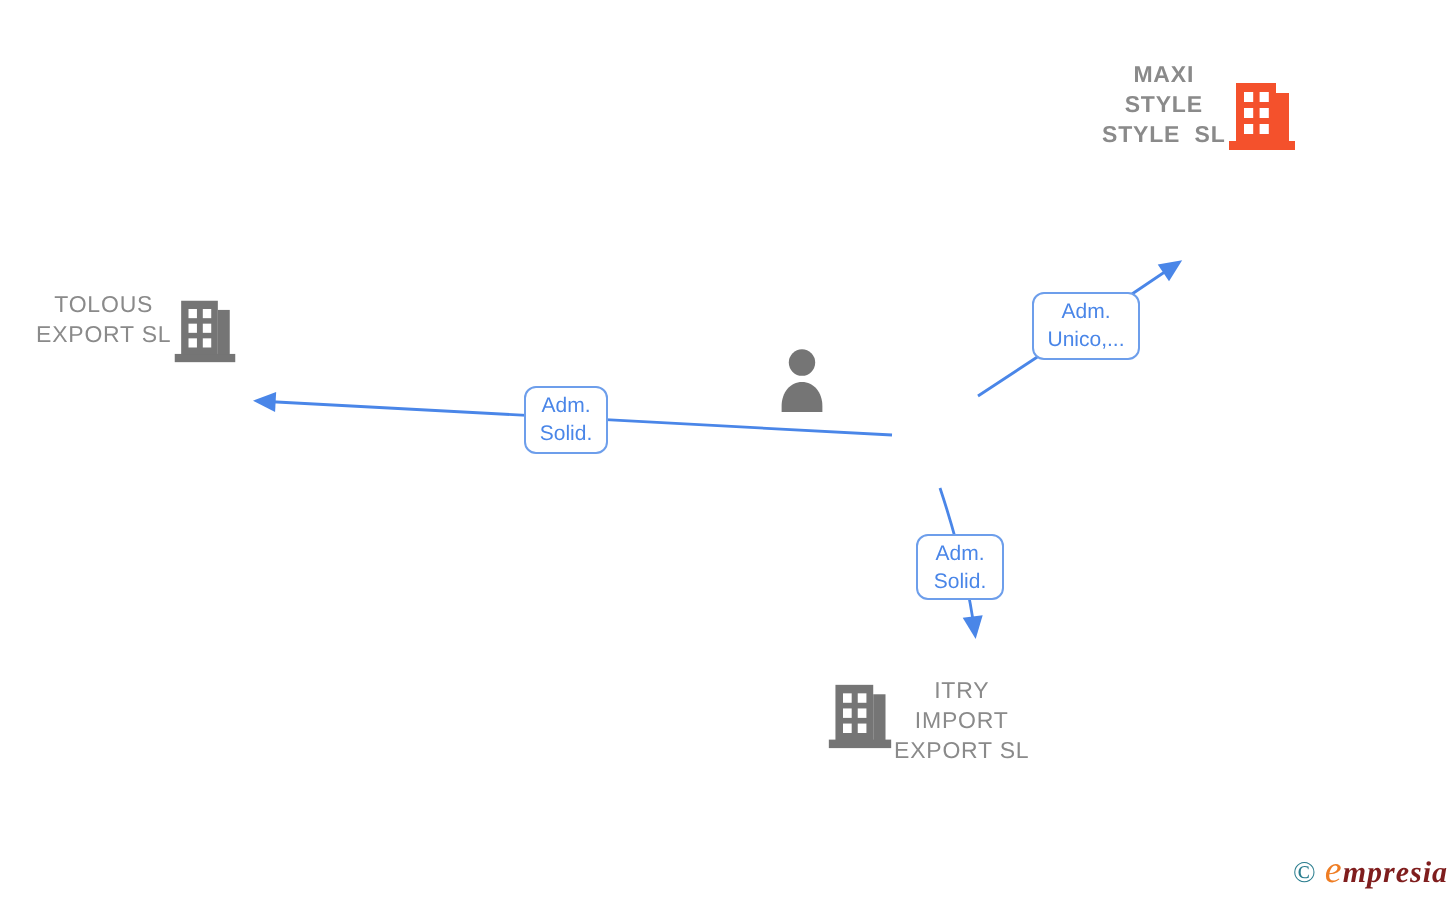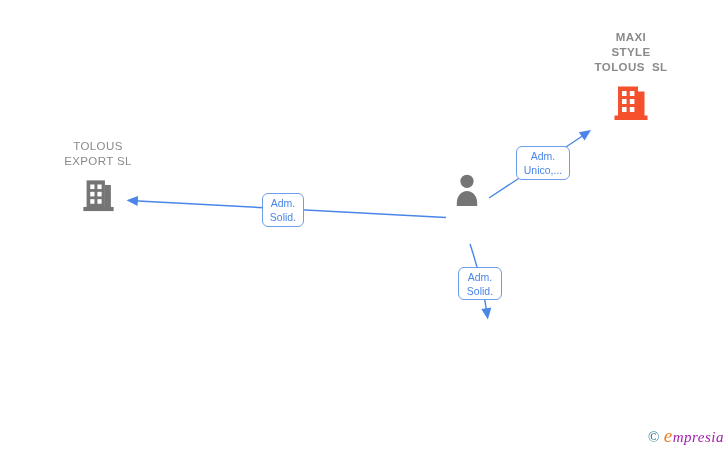--- a/index.html
+++ b/index.html
@@ -1,21 +1,21 @@
 <!DOCTYPE html>
 <html><head>
 <meta charset="utf-8">
 <style>
   html,body { margin:0; padding:0; background:#fff; }
   .canvas {
     position:relative; width:728px; height:450px; background:#ffffff;
     font-family:"Liberation Sans","DejaVu Sans",sans-serif; overflow:hidden;
   }
   .edges-svg { position:absolute; left:0; top:0; }
-  .node { position:absolute; width:160px; display:flex; flex-direction:column; align-items:center; cursor:pointer; }
+  .node { position:absolute; width:160px; display:flex; align-items:center; cursor:pointer; }
   .node-label { text-align:center; color:#8a8a8a; }
   .label-line { white-space:pre; }
   .company-label .label-line { font-size:11.5px; line-height:15px; letter-spacing:0.4px; }
   .bold .label-line { font-weight:bold; }
   .person-label .label-line { font-size:12.5px; line-height:15px; }
   .icon { display:block; margin-top:10px; line-height:0; }
   .icon-first { margin-top:0; }
   .label-after { margin-top:8px; }
   .edge-label {
     position:absolute; box-sizing:border-box; background:#ffffff;
@@ -43,21 +43,21 @@
     </defs>
     <path d="M446,217.5 L129,200.5" stroke="#4a86e8" stroke-width="1.4" fill="none" marker-end="url(#arw)"></path>
     <path d="M489,198 L543,162.5 L589,131.5" stroke="#4a86e8" stroke-width="1.4" fill="none" marker-end="url(#arw)"></path>
     <path d="M470,244 Q483,283 487.5,317" stroke="#4a86e8" stroke-width="1.4" fill="none" marker-end="url(#arw)"></path>
   </svg>
 
   <div class="node" style="left:551px; top:30px;">
     <div class="node-label company-label bold">
       <div class="label-line">MAXI</div>
       <div class="label-line">STYLE</div>
-      <div class="label-line">TOLOUS  SL</div>
+      <div class="label-line">STYLE  SL</div>
     </div>
     <span class="icon" style="color: rgb(244, 81, 44);">
       <svg width="36" height="36" viewBox="0 0 36 36" fill="currentColor">
         <rect x="1.5" y="30.5" width="33" height="4.5"></rect>
         <rect x="5" y="1.5" width="20" height="29.5"></rect>
         <rect x="25" y="6.5" width="6.5" height="24.5"></rect>
         <g fill="#ffffff">
           <rect x="9" y="6" width="4.6" height="5"></rect>
             <rect x="16.8" y="6" width="4.6" height="5"></rect>
           <rect x="9" y="14" width="4.6" height="5"></rect>
@@ -93,34 +93,56 @@
 
   <div class="node" style="left:387px; top:164px;">
     <span class="icon" style="color: rgb(117, 117, 117);">
       <svg width="28" height="33" viewBox="0 0 28 34" fill="currentColor">
         <circle cx="14" cy="7.5" r="6.8"></circle>
         <path d="M3.5 33 v-3.2 c0-7 4.6-12.3 10.5-12.3 s10.5 5.3 10.5 12.3 V33 z"></path>
       </svg>
     </span>
   </div>
 
+  <div class="node" style="left:413px; top:331px;">
+    <span class="icon icon-first" style="color: rgb(117, 117, 117);">
+      <svg width="34" height="34" viewBox="0 0 36 36" fill="currentColor">
+        <rect x="1.5" y="30.5" width="33" height="4.5"></rect>
+        <rect x="5" y="1.5" width="20" height="29.5"></rect>
+        <rect x="25" y="6.5" width="6.5" height="24.5"></rect>
+        <g fill="#ffffff">
+          <rect x="9" y="6" width="4.6" height="5"></rect>
+            <rect x="16.8" y="6" width="4.6" height="5"></rect>
+          <rect x="9" y="14" width="4.6" height="5"></rect>
+            <rect x="16.8" y="14" width="4.6" height="5"></rect>
+          <rect x="9" y="22" width="4.6" height="5"></rect>
+            <rect x="16.8" y="22" width="4.6" height="5"></rect>
+        </g>
+      </svg>
+    </span>
+    <div class="node-label company-label label-after">
+      <div class="label-line">ITRY</div>
+      <div class="label-line">IMPORT</div>
+      <div class="label-line">EXPORT SL</div>
+    </div>
+  </div>
 
   <div class="edge-label" style="left:516px; top:146px; width:54px; height:34px;">
     <span>Adm.</span>
     <span>Unico,...</span>
   </div>
 
   <div class="edge-label" style="left:262px; top:193px; width:42px; height:34px;">
     <span>Adm.</span>
     <span>Solid.</span>
   </div>
 
   <div class="edge-label" style="left:458px; top:267px; width:44px; height:33px;">
     <span>Adm.</span>
     <span>Solid.</span>
   </div>
 
   <a class="watermark">
     <span style="color: rgb(42, 125, 142);">©</span>
-    <span class="brand-initial" style="color: rgb(239, 125, 35);">e</span><span style="color: #a21caf;">mpresia</span>
+    <span class="brand-initial" style="color: rgb(239, 125, 35);">e</span><span style="color: #7f1d1d; font-weight: bold;">mpresia</span>
   </a>
 
 </div>
 
 </body></html>

